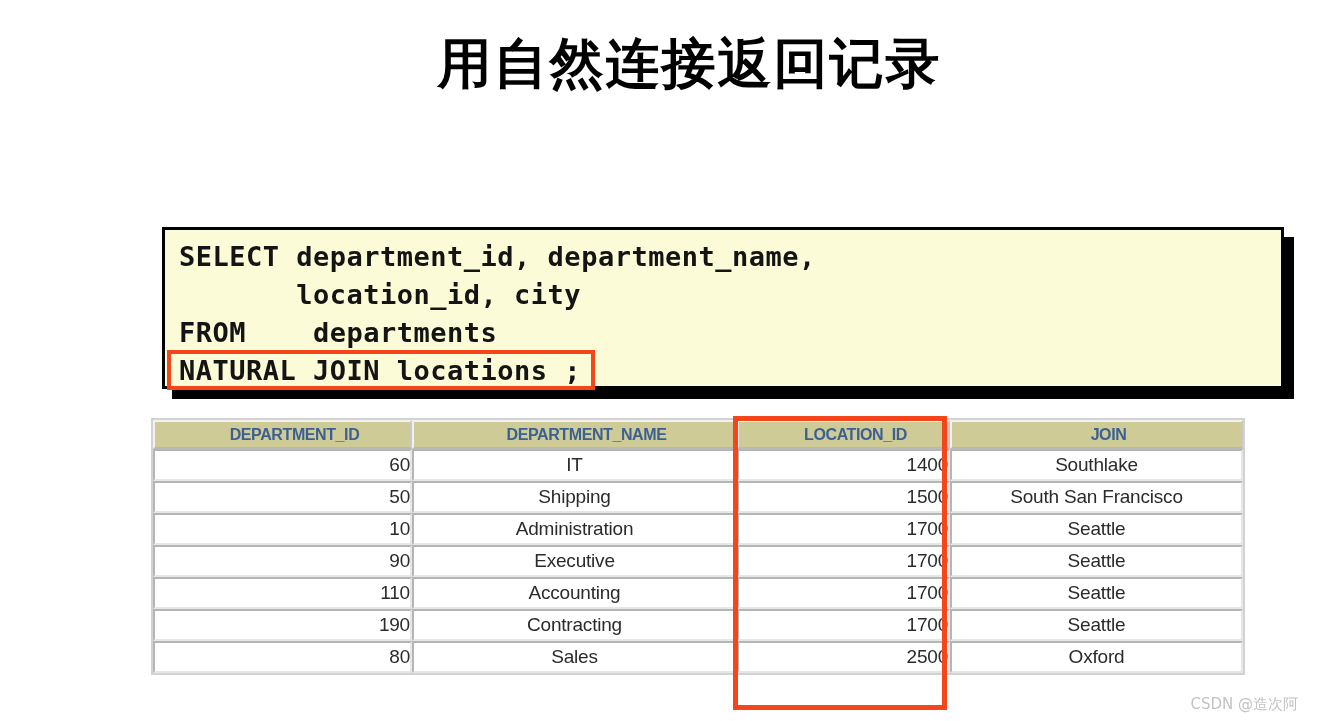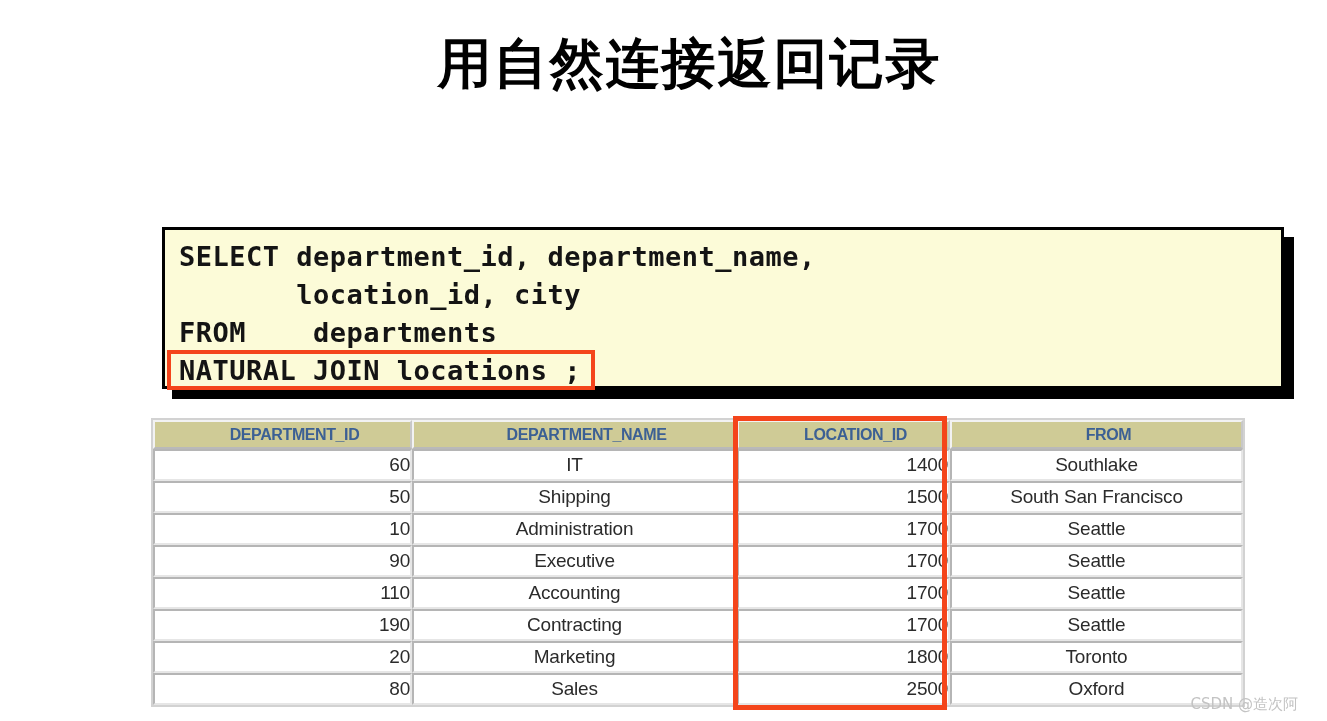--- a/index.html
+++ b/index.html
@@ -185,21 +185,21 @@
     <col class="c-dept-id">
     <col class="c-dept-name">
     <col class="c-loc-id">
     <col class="c-city">
   </colgroup>
   <thead>
     <tr>
       <th>DEPARTMENT_ID</th>
       <th>DEPARTMENT_NAME</th>
       <th>LOCATION_ID</th>
-      <th>FROM</th>
+      <th>JOIN</th>
     </tr>
   </thead>
   <tbody>
     <tr>
       <td class="num-cell">60</td>
       <td class="text-cell">IT</td>
       <td class="num-cell">1400</td>
       <td class="text-cell">Southlake</td>
     </tr>
     <tr>
@@ -226,26 +226,20 @@
       <td class="num-cell">1700</td>
       <td class="text-cell">Seattle</td>
     </tr>
     <tr>
       <td class="num-cell">190</td>
       <td class="text-cell">Contracting</td>
       <td class="num-cell">1700</td>
       <td class="text-cell">Seattle</td>
     </tr>
     <tr>
-      <td class="num-cell">20</td>
-      <td class="text-cell">Marketing</td>
-      <td class="num-cell">1800</td>
-      <td class="text-cell">Toronto</td>
-    </tr>
-    <tr>
       <td class="num-cell">80</td>
       <td class="text-cell">Sales</td>
       <td class="num-cell">2500</td>
       <td class="text-cell">Oxford</td>
     </tr>
   </tbody>
 </table>
 
 <div id="table-highlight-box"></div>
 

